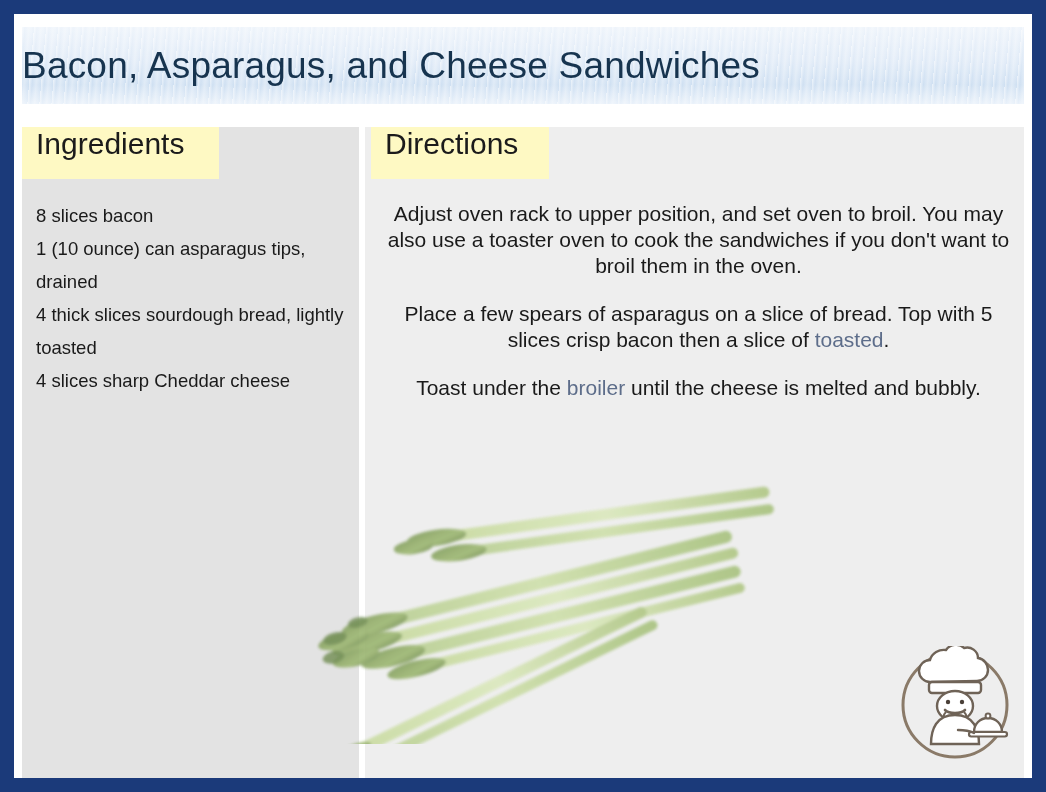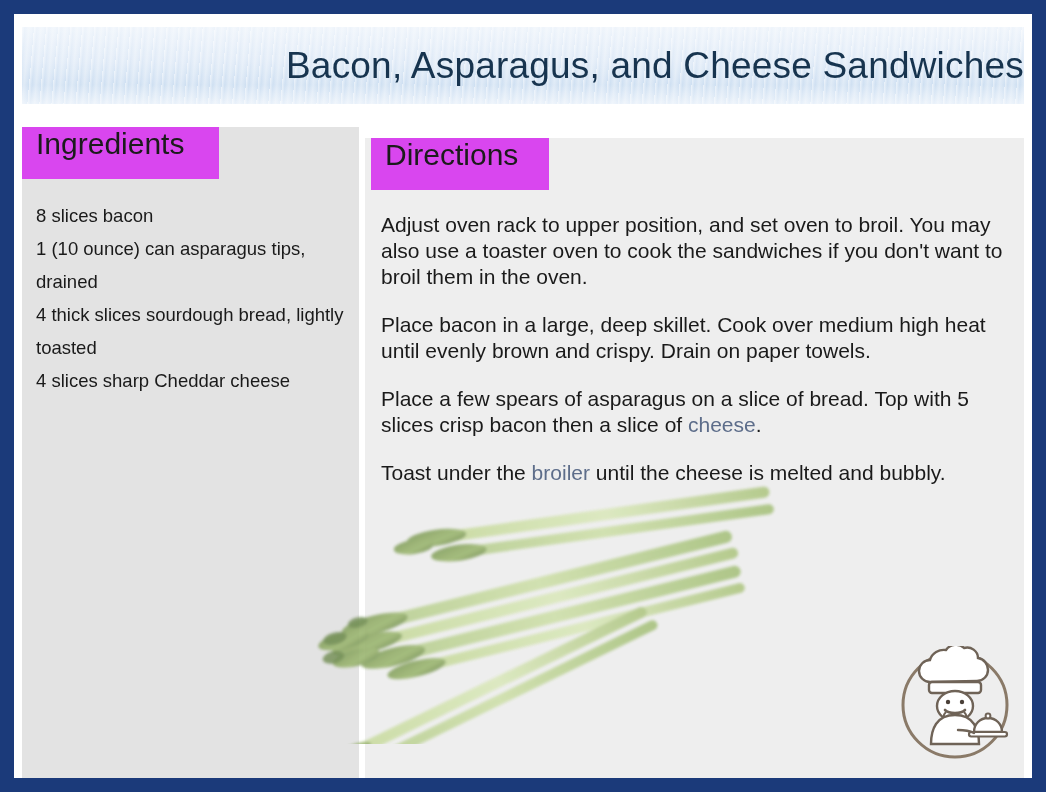--- a/index.html
+++ b/index.html
@@ -33,21 +33,21 @@
   
   .title-banner {
     position: absolute;
     left: 8px;
     top: 13px;
     width: 1002px;
     height: 77px;
     background: linear-gradient(180deg, #eef4fb 0%, #dfeaf7 45%, #cfe0f2 75%, #e9f1fa 100%);
     display: flex;
     align-items: center;
-    justify-content: flex-end;
+    justify-content: flex-start;
     overflow: hidden;
   }
   .title-banner::after {
     content: "";
     position: absolute;
     left: 0; top: 0; right: 0; bottom: 0;
     background:
       repeating-linear-gradient(95deg, rgba(255,255,255,0.55) 0px, rgba(255,255,255,0.0) 3px, rgba(255,255,255,0.35) 7px, rgba(255,255,255,0.0) 12px);
     pointer-events: none;
   }
@@ -66,31 +66,32 @@
     position: absolute;
     left: 8px;
     top: 113px;
     width: 337px;
     height: 653px;
     background: #e3e3e3;
   }
   .col-directions {
     position: absolute;
     left: 351px;
-    top: 124px;
+    top: 113px;
     width: 659px;
     height: 653px;
     background: #eeeeee;
+    text-align: center;
   }
 
   .tab {
     position: absolute;
     top: 0;
     left: 0;
-    background: #d946ef;
+    background: #fef9c3;
     display: flex;
     align-items: center;
     padding: 0 14px 18px 14px;
     box-sizing: border-box;
   }
   .tab-ingredients {
     width: 197px;
     height: 52px;
   }
   .tab-directions {
@@ -172,22 +173,21 @@
 4 thick slices sourdough bread, lightly toasted
 4 slices sharp Cheddar cheese</div>
     </div>
 
     <div class="col-directions">
       <div class="tab tab-directions">
         <span class="tab-label">Directions</span>
       </div>
       <div class="dir-body">
         <p class="dir-para">Adjust oven rack to upper position, and set oven to broil. You may also use a toaster oven to cook the sandwiches if you don't want to broil them in the oven.</p>
-        <p class="dir-para">Place bacon in a large, deep skillet. Cook over medium high heat until evenly brown and crispy. Drain on paper towels.</p>
-        <p class="dir-para"><span>Place a few spears of asparagus on a slice of bread. Top with 5 slices crisp bacon then a slice of </span><span class="link">cheese</span><span>.</span></p>
+        <p class="dir-para"><span>Place a few spears of asparagus on a slice of bread. Top with 5 slices crisp bacon then a slice of </span><span class="link">toasted</span><span>.</span></p>
         <p class="dir-para"><span>Toast under the </span><span class="link">broiler</span><span> until the cheese is melted and bubbly.</span></p>
       </div>
     </div>
 
     <div class="photo">
       <svg width="560" height="275" viewBox="0 0 560 275" xmlns="http://www.w3.org/2000/svg">
         <defs>
           <linearGradient id="stalkA" x1="0" y1="0" x2="1" y2="0">
             <stop offset="0%" stop-color="#b9cf93"></stop>
             <stop offset="45%" stop-color="#cfe0ab"></stop>

